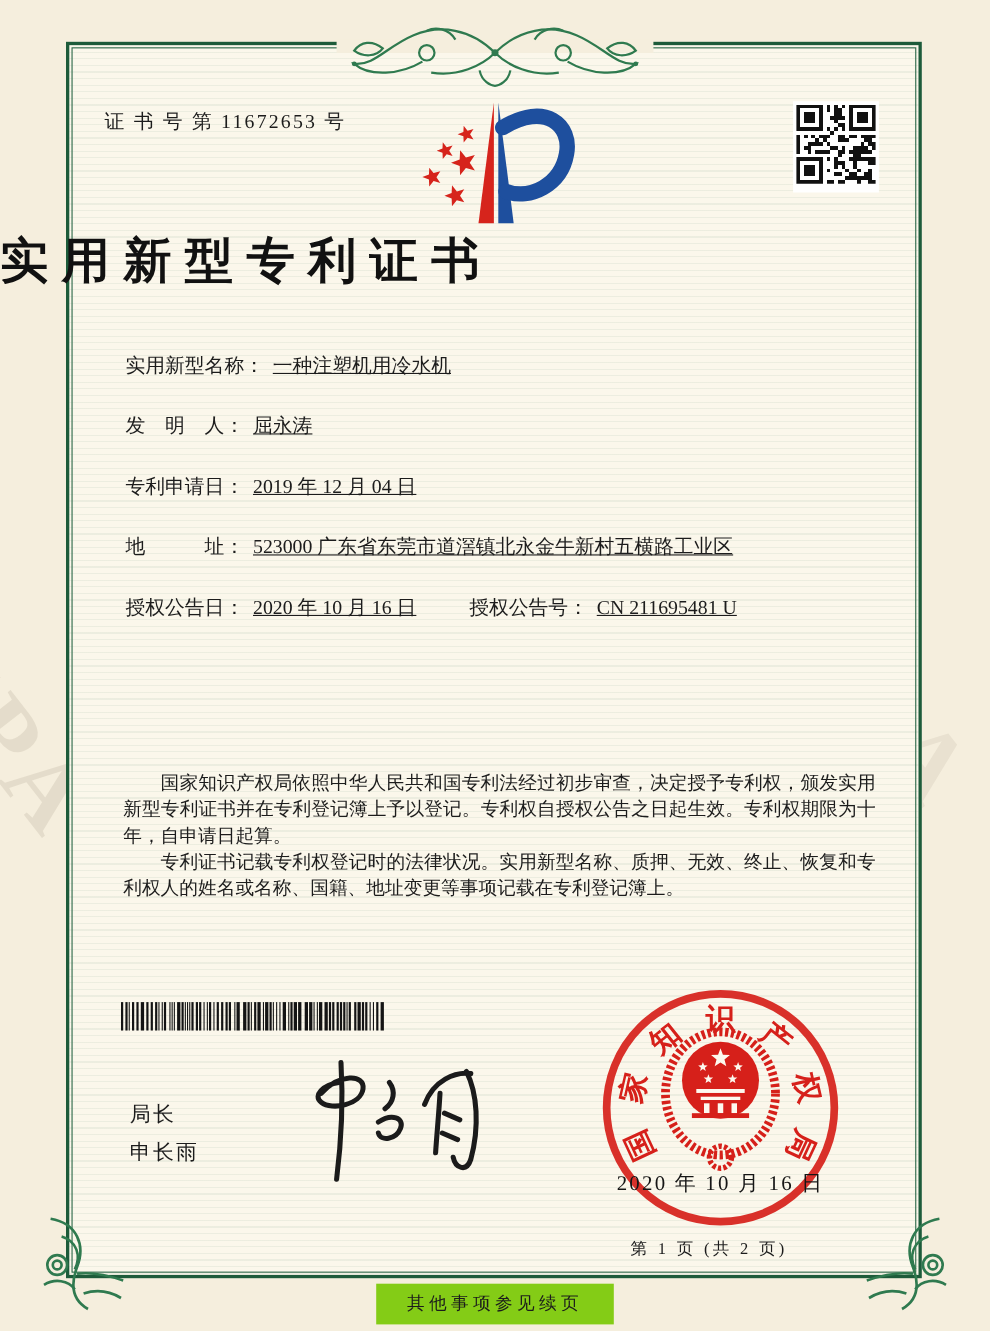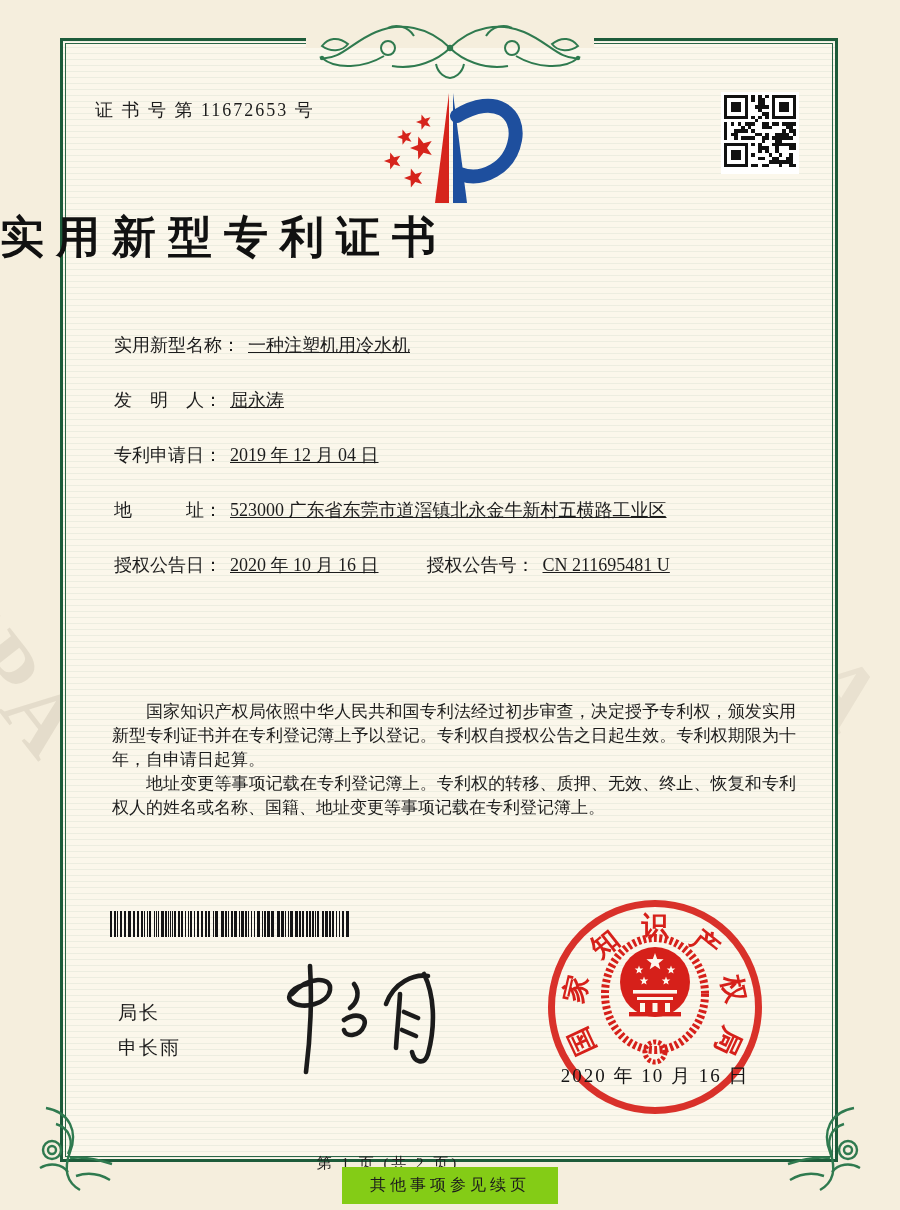--- a/index.html
+++ b/index.html
@@ -30,21 +30,21 @@
   }
   
   .cert-no{position:absolute;left:95px;top:98px;font-size:18px;letter-spacing:2px;}
   .title{
     position:absolute;left:0;top:208px;width:900px;text-align:left;
     font-size:44px;font-weight:bold;letter-spacing:12px;color:#111;
   }
   
   .fields{position:absolute;left:114px;top:320px;width:700px;font-size:18px;}
   .field-row{height:55px;line-height:24px;white-space:nowrap;}
-  .field-label{display:inline-block;color:#1c1c1c;margin-top:13px;}
+  .field-label{display:inline-block;color:#1c1c1c;}
   .field-value{margin-left:8px;color:#1c1c1c;text-decoration:underline;}
   .grant-pair2{margin-left:48px;}
   
   .paras{position:absolute;left:112px;top:700px;width:684px;font-size:17px;line-height:24px;text-align:justify;}
   .paras p{margin:0;text-indent:2em;}
   
   .barcode{position:absolute;left:110px;top:911px;width:242px;height:26px;}
   
   .commissioner{position:absolute;left:118px;font-size:19px;letter-spacing:2px;}
   .sig-svg{position:absolute;left:246px;top:960px;}
@@ -54,21 +54,21 @@
     border:7px solid rgba(214,32,25,0.92);box-sizing:border-box;}
   .seal-char{
     position:absolute;left:50%;top:50%;font-size:27px;font-weight:bold;color:#d6201a;
     width:30px;height:30px;margin-left:-15px;margin-top:-15px;text-align:center;line-height:30px;
   }
   .seal-date{
     position:absolute;left:540px;top:1063px;width:230px;text-align:center;
     font-size:19px;letter-spacing:2px;color:#151515;z-index:5;
   }
   
-  .page-footer{position:absolute;left:60px;top:1154px;width:656px;text-align:center;font-size:15px;letter-spacing:3px;}
+  .page-footer{position:absolute;left:60px;top:1126px;width:656px;text-align:right;font-size:15px;letter-spacing:3px;}
   .continuation{
     position:absolute;left:50%;top:1167px;transform:translateX(-50%);
     background:#84cc16;padding:8px 28px;font-size:16px;letter-spacing:4px;white-space:nowrap;
   }
   .qr{position:absolute;left:721px;top:92px;background:#fff;padding:3px;}
 </style>
 </head>
 <body>
 
 <div class="wm" style="left:150px;top:86px;">CNIPA</div>
@@ -381,21 +381,21 @@
   <div class="field-row">
     <span class="field-label">地　　　址：</span><span class="field-value">523000 广东省东莞市道滘镇北永金牛新村五横路工业区</span>
   </div>
   <div class="field-row">
     <span class="field-label">授权公告日：</span><span class="field-value">2020 年 10 月 16 日</span><span class="field-label grant-pair2">授权公告号：</span><span class="field-value">CN 211695481 U</span>
   </div>
 </div>
 
 <div class="paras">
   <p>国家知识产权局依照中华人民共和国专利法经过初步审查，决定授予专利权，颁发实用新型专利证书并在专利登记簿上予以登记。专利权自授权公告之日起生效。专利权期限为十年，自申请日起算。</p>
-  <p>地址变更等事项记载在专利登记簿上。专利权的转移、质押、无效、终止、恢复和专利权人的姓名或名称、国籍、地址变更等事项记载在专利登记簿上。</p>
+  <p>专利证书记载专利权登记时的法律状况。实用新型名称、质押、无效、终止、恢复和专利权人的姓名或名称、国籍、地址变更等事项记载在专利登记簿上。</p>
 </div>
 
 <svg class="barcode" id="barcode-svg" viewBox="0 0 242 26" preserveAspectRatio="none">
     <rect x="0" y="0" width="2" height="26" fill="#141414"></rect>
     <rect x="4" y="0" width="2" height="26" fill="#141414"></rect>
     <rect x="7" y="0" width="1" height="26" fill="#141414"></rect>
     <rect x="10" y="0" width="2" height="26" fill="#141414"></rect>
     <rect x="14" y="0" width="2" height="26" fill="#141414"></rect>
     <rect x="18" y="0" width="3" height="26" fill="#141414"></rect>
     <rect x="23" y="0" width="2" height="26" fill="#141414"></rect>

